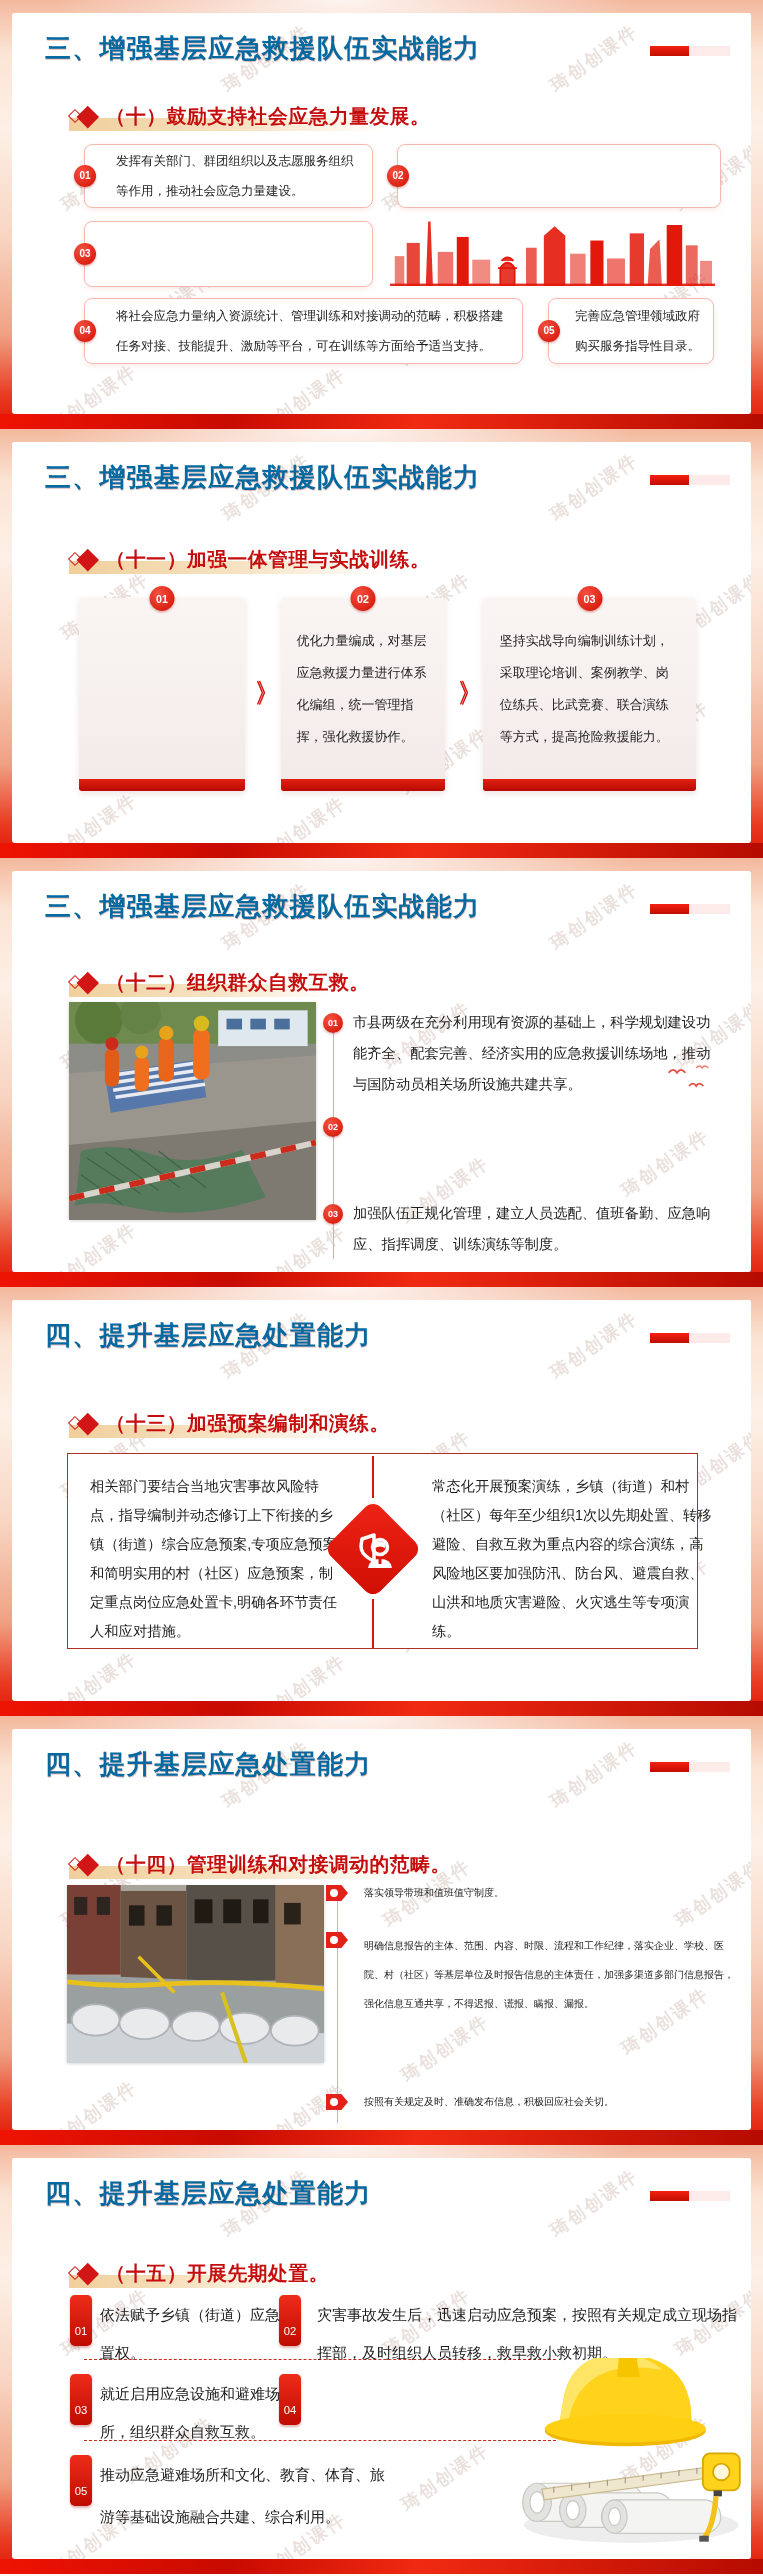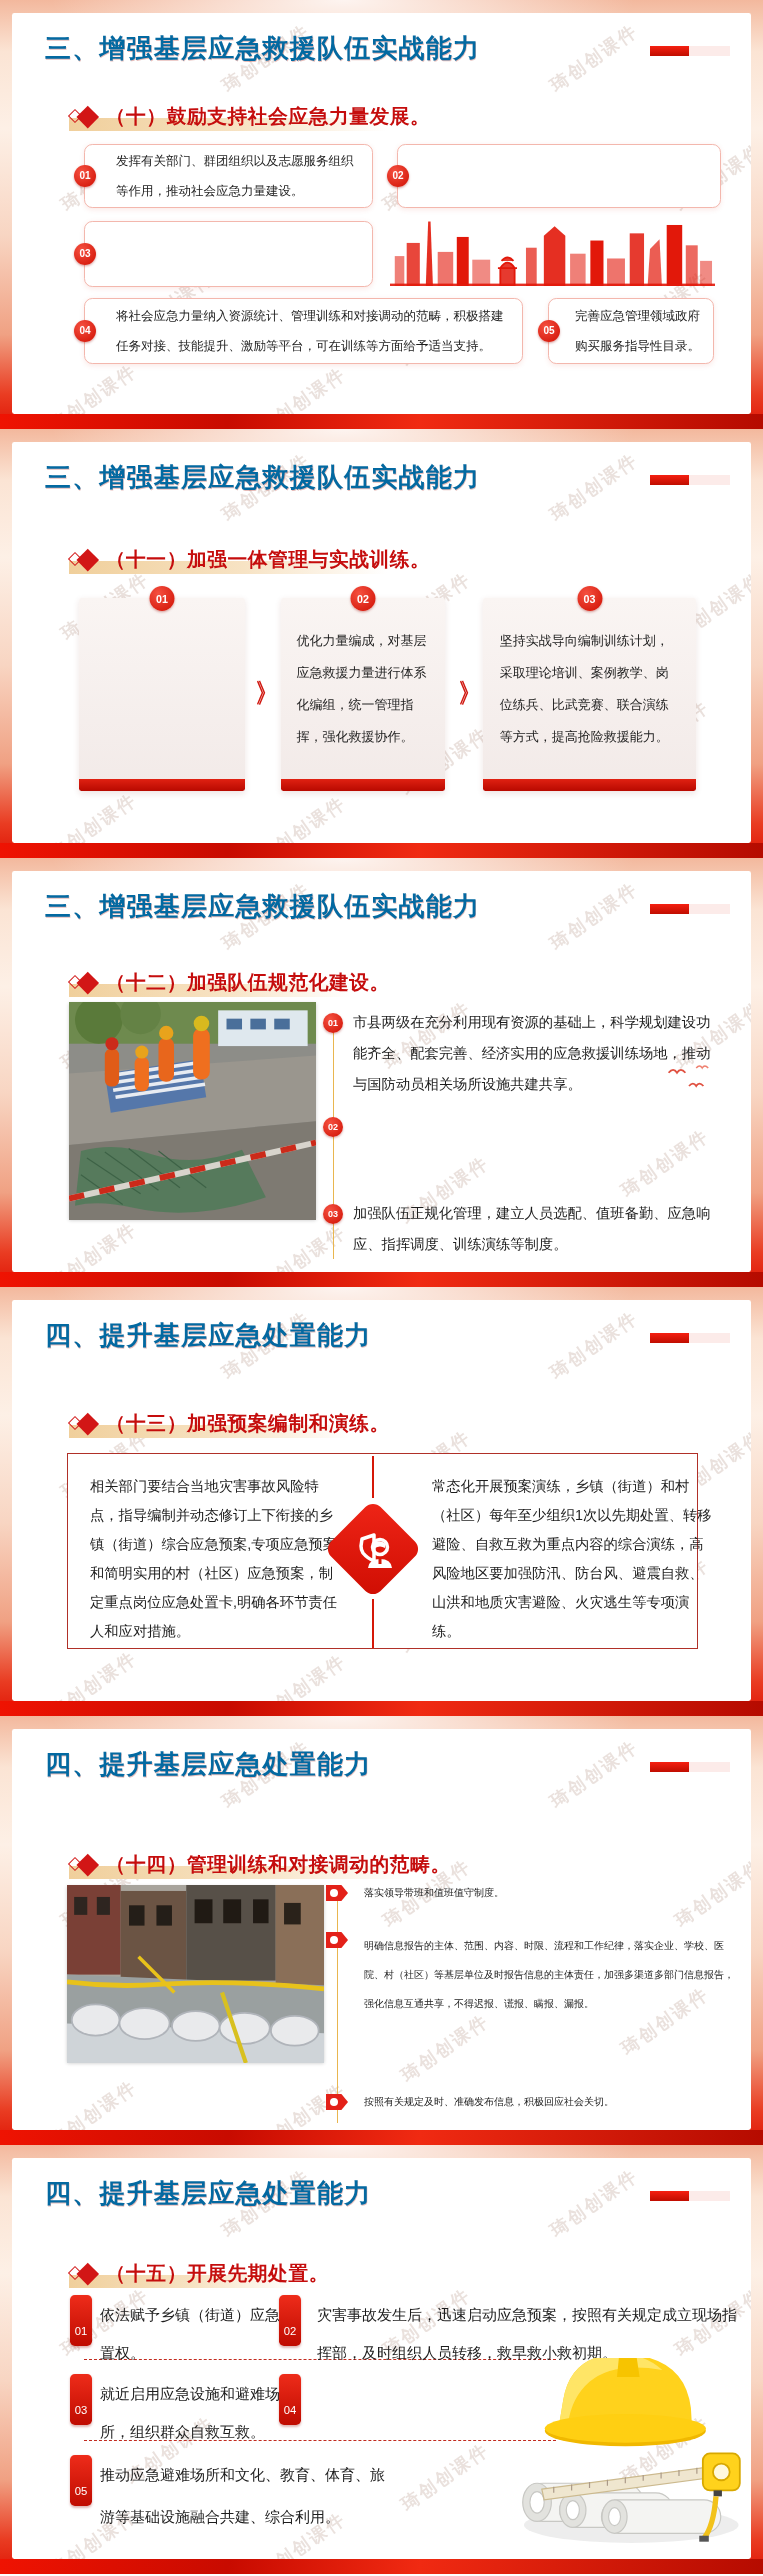--- a/index.html
+++ b/index.html
@@ -247,21 +247,21 @@
     <h1 class="title">三、增强基层应急救援队伍实战能力</h1>
     <div class="deco">
       <span class="deco-red"></span>
       <span class="deco-pink"></span>
     </div>
     <div class="subtitle st-s3">
       <span class="marker">
           <i class="d-outline"></i>
           <i class="d-solid"></i>
         </span>
-      <span class="subtitle-text">（十二）加强队伍规范化建设。</span>
+      <span class="subtitle-text">（十二）组织群众自救互救。</span>
     </div>
 
     <svg class="photo ph-s3" viewBox="0 0 414 366" preserveAspectRatio="none">
       <rect width="414" height="366" fill="#8d8d88"></rect>
       <rect width="414" height="70" fill="#6e8a4e"></rect>
       <circle cx="50" cy="30" r="40" fill="#5a7a3a"></circle>
       <circle cx="120" cy="20" r="34" fill="#648245"></circle>
       <rect x="250" y="14" width="150" height="60" fill="#dfe8ee"></rect>
       <rect x="264" y="28" width="26" height="18" fill="#4a6f9a"></rect>
       <rect x="304" y="28" width="26" height="18" fill="#4a6f9a"></rect>

